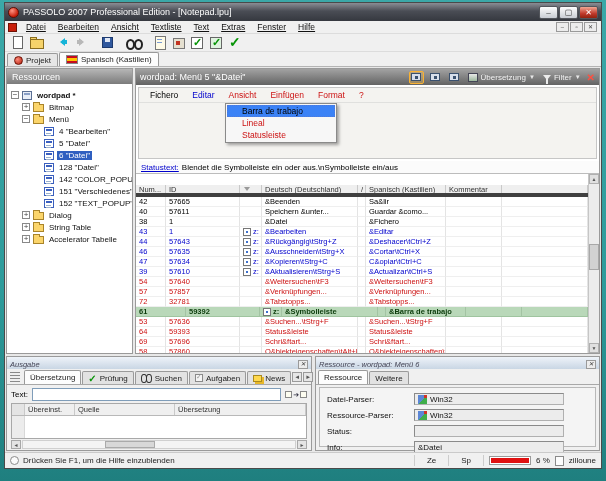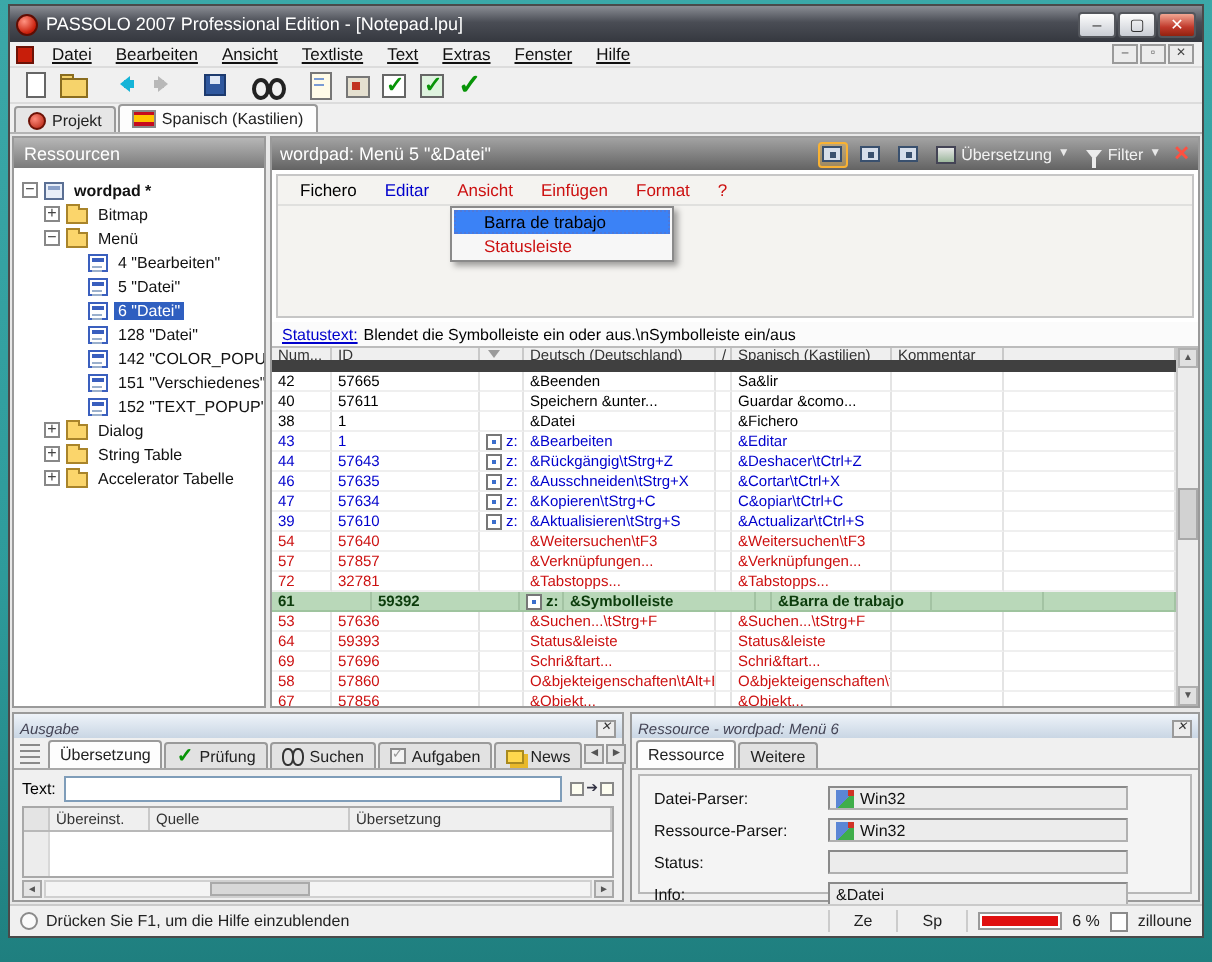--- a/index.html
+++ b/index.html
@@ -96,21 +96,21 @@
   .pd-item { height:12px; display:flex; align-items:center; padding:0 4px 0 14px; border:1px solid transparent; }
   .pd-item.selected { border:1px dotted #4f79d8; background:#3b82f6; }
 
   
   .statustext { height:13px; flex:0 0 13px; font-size:8px; display:flex; gap:3px; align-items:center; padding:0 5px; border-bottom:1px solid #bcbcbc; background:#fbfbfb; white-space:nowrap; overflow:hidden; }
   .st-label { color:#0000cc; text-decoration:underline; }
 
   
   .grid { flex:1; display:flex; min-height:0; position:relative; }
   .grid-cols { flex:1; display:flex; flex-direction:column; min-width:0; overflow:hidden; }
-  .ghead { display:flex; height:12px; flex:0 0 12px; background:#efefef; border-bottom:6px solid #404040; font-size:7.5px; color:#333; }
+  .ghead { display:flex; height:12px; flex:0 0 12px; background:#efefef; border-bottom:4px solid #404040; font-size:7.5px; color:#333;margin-top:11px; }
   .gh-cell { border-right:1px solid #c9c9c9; padding:0 3px; display:flex; align-items:center; white-space:nowrap; overflow:hidden; flex:0 0 auto; }
   .gh-state::after { content:""; width:0; height:0; border-left:3px solid transparent; border-right:3px solid transparent; border-top:4px solid #9a9a9a; margin-left:1px; }
   .grow { display:flex; height:10px; flex:0 0 10px; font-size:7.5px; align-items:center; background:#fff; }
   .g-cell { border-right:1px solid #e4e4e4; border-bottom:1px solid #efefef; padding:0 3px; height:100%; display:flex; align-items:center; white-space:nowrap; overflow:hidden; flex:0 0 auto; }
   .grow.st-translated { color:#000; }
   .grow.st-auto { color:#0000cc; }
   .grow.st-untranslated { color:#cc1111; }
   .grow.sel { background:#b9d8b9; color:#0c3c0c; font-weight:bold; }
   .grow.sel .g-cell { border-right-color:#a3c3a3; border-bottom-color:#9fc49f; }
   .stbox { width:8px; height:8px; border:1px solid #777; background:#fff; display:inline-block; margin-right:2px; position:relative; flex:0 0 8px; }
@@ -366,20 +366,21 @@
           <div class="pmenu" id="preview-menubar">
               <span class="pm-item c-translated">Fichero</span>
               <span class="pm-item c-auto">Editar</span>
               <span class="pm-item c-untranslated open">Ansicht</span>
               <span class="pm-item c-untranslated">Einfügen</span>
               <span class="pm-item c-untranslated">Format</span>
               <span class="pm-item c-untranslated">?</span>
             </div>
           <div class="pdropdown" id="preview-dropdown">
               <div class="pd-item c-translated selected">Barra de trabajo</div>
+              <div class="pd-item c-untranslated">Lineal</div>
               <div class="pd-item c-untranslated">Statusleiste</div>
             </div>
         </div>
 
         <div class="statustext">
           <span class="st-label">Statustext:</span>
           <span>Blendet die Symbolleiste ein oder aus.\nSymbolleiste ein/aus</span>
         </div>
 
         <div class="grid">

